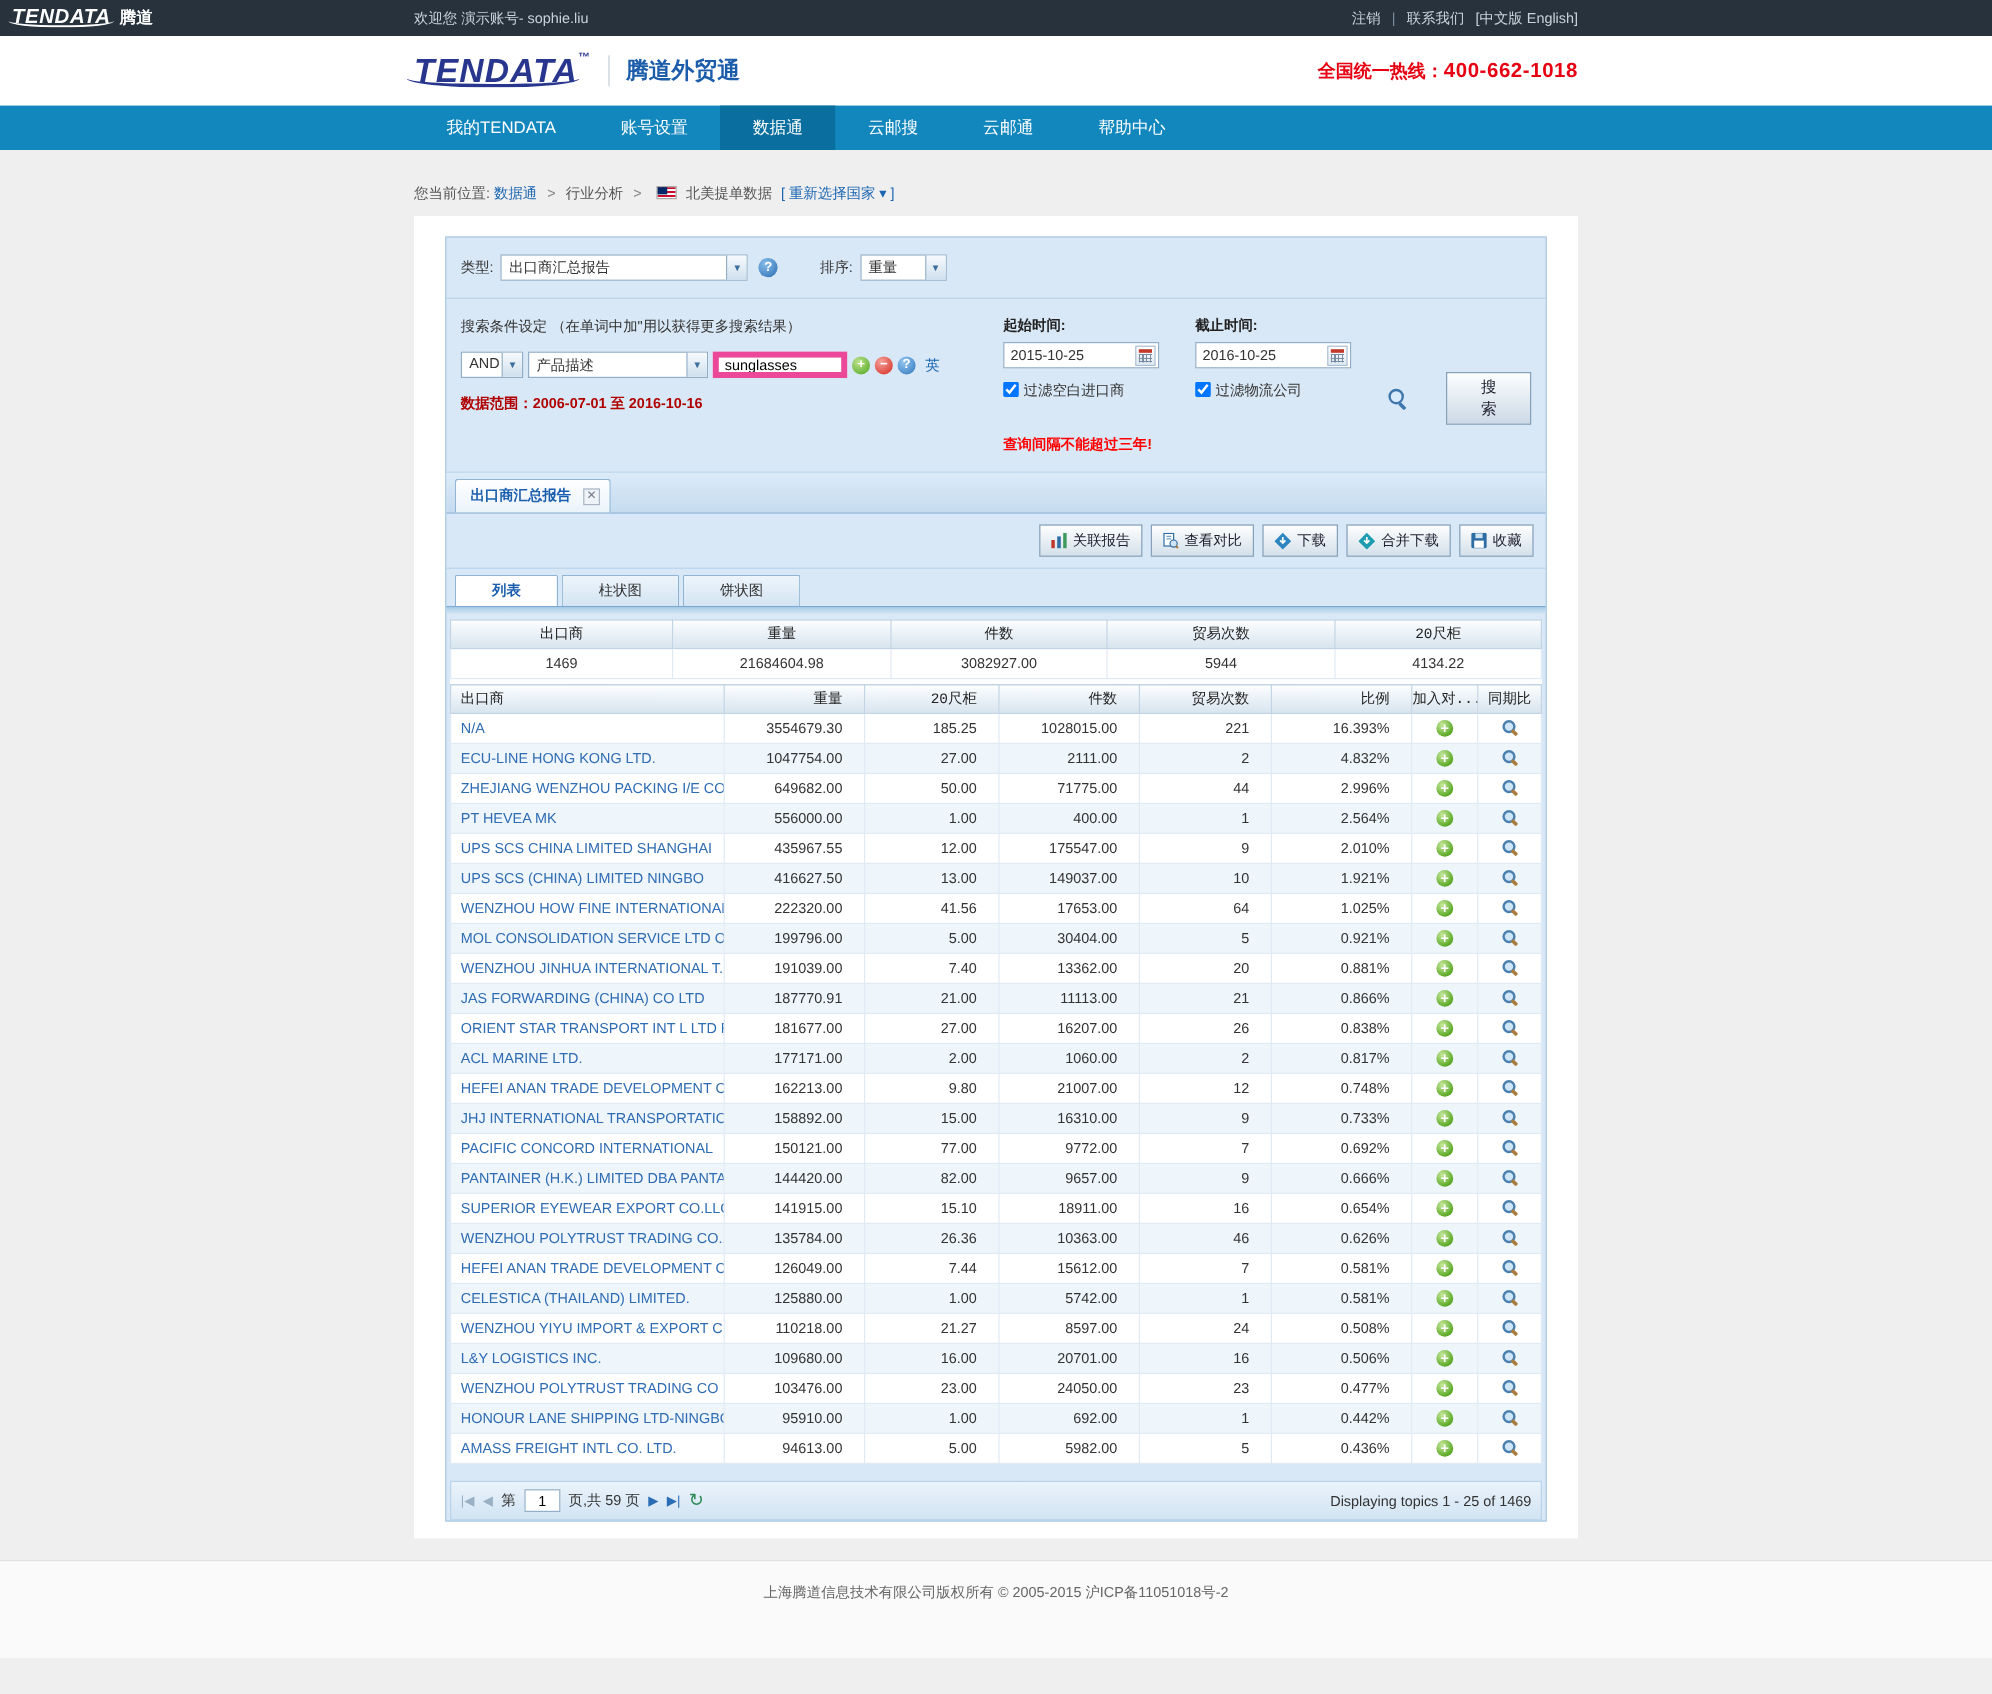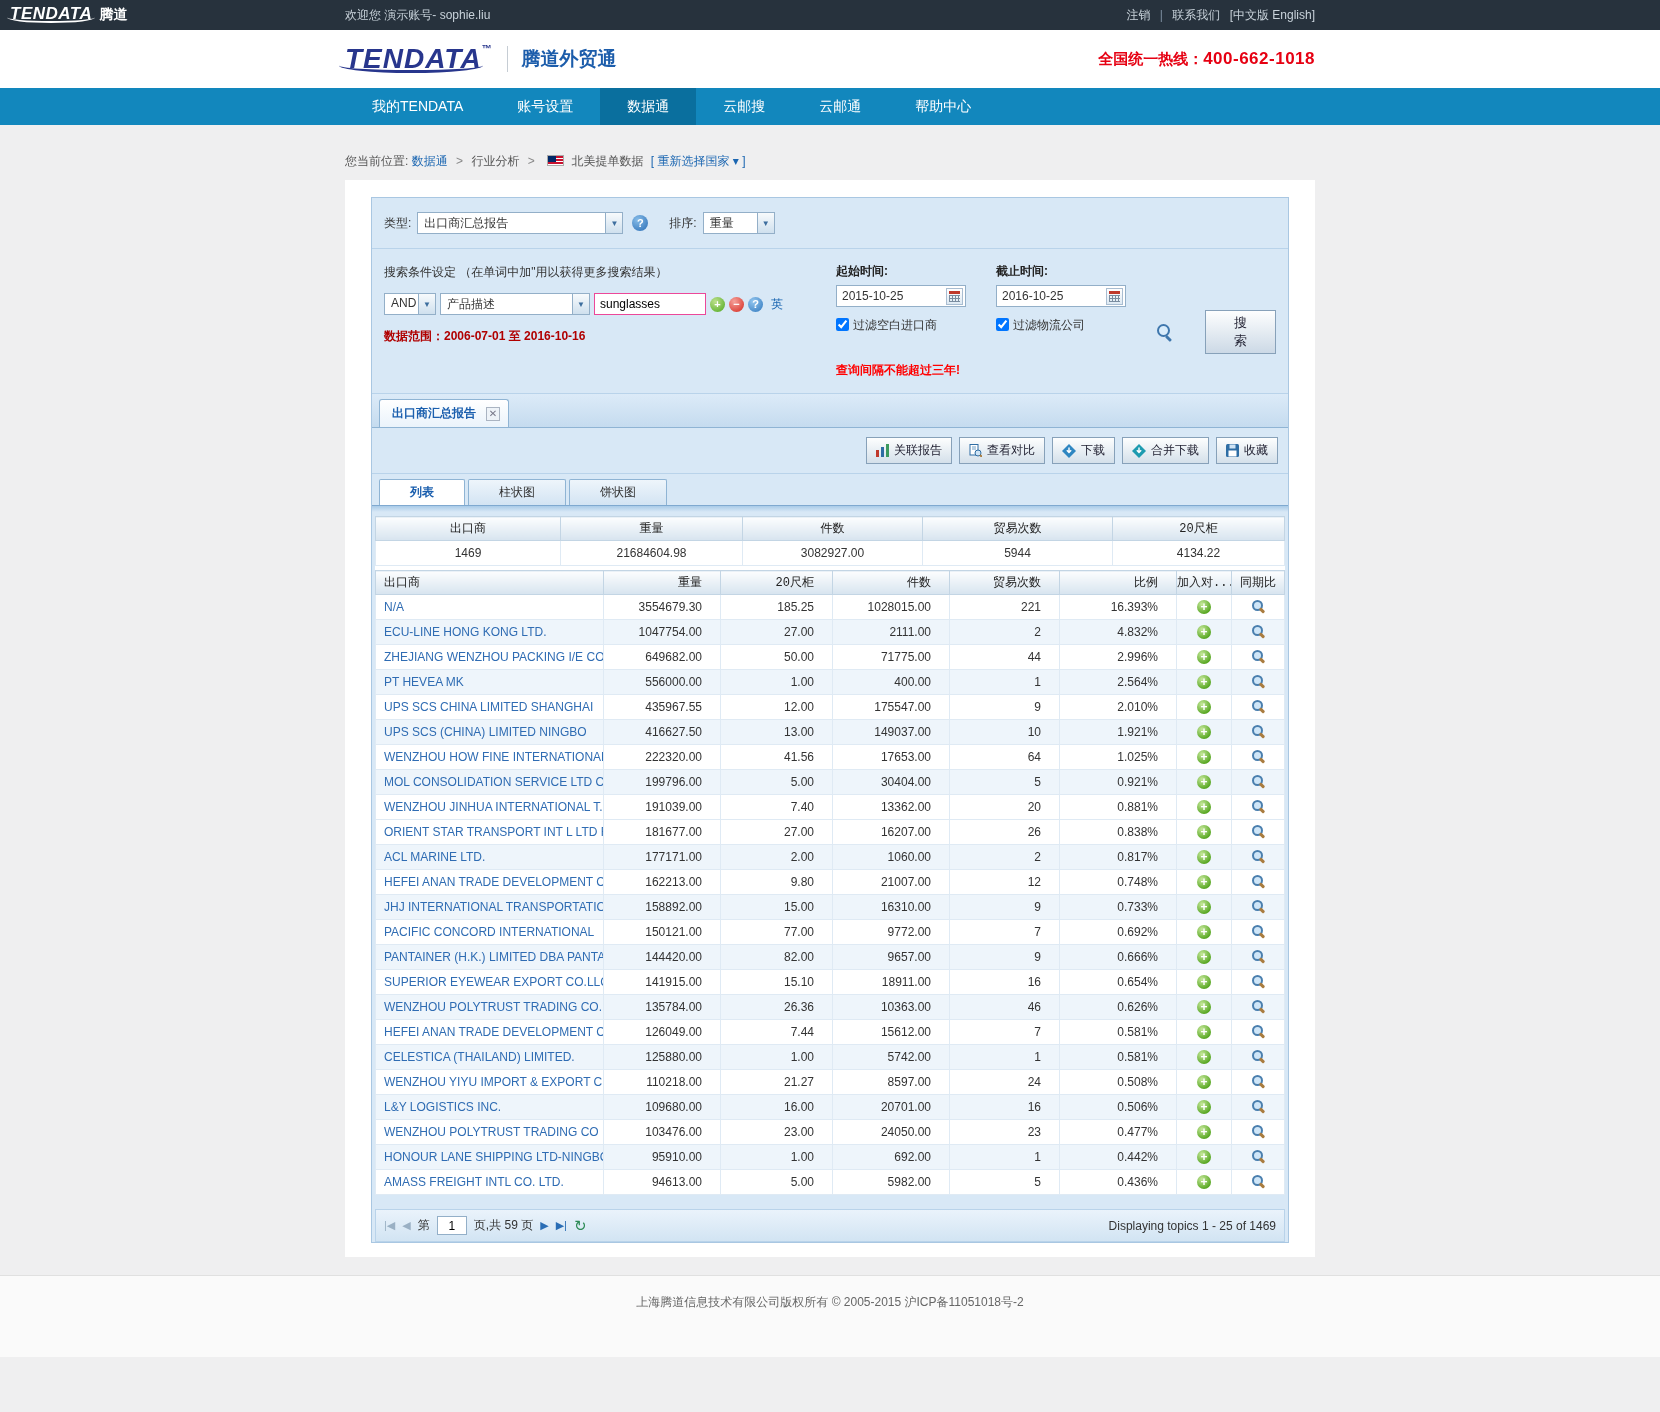--- a/index.html
+++ b/index.html
@@ -49,35 +49,35 @@
 
   
   .content-box { background:#fff; padding:17px 26px 14px; margin-bottom:18px; }
   .panel { background:#d8e8f6; border:1px solid #a9c7e2; }
 
   
   .combo { display:inline-flex; align-items:stretch; border:1px solid #93afc8; background:#fff; height:22px; vertical-align:middle; }
   .combo-text { padding:2px 6px 0; white-space:nowrap; overflow:hidden; }
   .combo-btn { width:17px; border-left:1px solid #93afc8; background:linear-gradient(#f7fafc,#cfe0ee);
       color:#3d6e9e; font-size:8px; display:flex; align-items:center; justify-content:center; cursor:pointer; }
-  .text-input { border:1px solid #ec4899; height:22px; padding:0 5px; font-size:12px; font-family:inherit; vertical-align:middle; }
+  .text-input { border:5px solid #ec4899; height:22px; padding:0 5px; font-size:12px; font-family:inherit; vertical-align:middle; }
 
   .help-icon { display:inline-block; width:16px; height:16px; border-radius:50%; margin:0 9px; vertical-align:middle;
       background:radial-gradient(circle at 35% 30%,#86bce8,#2a6db5); color:#fff; text-align:center; line-height:16px;
       font-size:11px; font-weight:bold; cursor:pointer; }
   .round-btn { display:inline-block; width:15px; height:15px; border-radius:50%; color:#fff; font-size:11px; font-weight:bold;
       line-height:15px; text-align:center; vertical-align:middle; margin-left:4px; cursor:pointer; }
   .round-green { background:radial-gradient(circle at 35% 30%,#bce08c,#4ea81e); }
   .round-red   { background:radial-gradient(circle at 35% 30%,#f5a19a,#d5281e); }
   .round-blue  { background:radial-gradient(circle at 35% 30%,#93c6ef,#2f77bd); }
 
   
   .filter-row { display:flex; align-items:center; padding:14px 12px; border-bottom:1px solid #b9d3ea; }
   .filter-label { margin-right:6px; }
-  .sort-group { margin-left:12px; }
+  .sort-group { margin-left:26px; }
 
   .search-section { display:flex; padding:12px 12px 14px; border-bottom:1px solid #b9d3ea; }
   .search-left { flex:1; }
   .search-title-line { margin:3px 0 12px; color:#333; }
   .combo-line { display:flex; align-items:center; }
   .en-link { color:#1b66b1; margin-left:8px; }
   .data-range { margin-top:13px; color:#b00000; font-weight:bold; }
   .date-col { width:160px; }
   .date-label { font-weight:bold; margin:2px 0 5px; color:#222; }
   .date-input { display:inline-flex; align-items:center; width:130px; height:22px; border:1px solid #93afc8; background:#fff; }
@@ -477,20 +477,30 @@
             <tr>
               <td class="name-cell"><a>WENZHOU JINHUA INTERNATIONAL T...</a></td>
               <td class="num">191039.00</td>
               <td class="num">7.40</td>
               <td class="num">13362.00</td>
               <td class="num">20</td>
               <td class="num">0.881%</td>
               <td class="icon-cell"><span class="add-icon">+</span></td>
               <td class="icon-cell"><span class="mag-icon"></span></td>
             </tr>
+            <tr class="alt">
+              <td class="name-cell"><a>JAS FORWARDING (CHINA) CO LTD</a></td>
+              <td class="num">187770.91</td>
+              <td class="num">21.00</td>
+              <td class="num">11113.00</td>
+              <td class="num">21</td>
+              <td class="num">0.866%</td>
+              <td class="icon-cell"><span class="add-icon">+</span></td>
+              <td class="icon-cell"><span class="mag-icon"></span></td>
+            </tr>
             <tr>
               <td class="name-cell"><a>ORIENT STAR TRANSPORT INT L LTD RM</a></td>
               <td class="num">181677.00</td>
               <td class="num">27.00</td>
               <td class="num">16207.00</td>
               <td class="num">26</td>
               <td class="num">0.838%</td>
               <td class="icon-cell"><span class="add-icon">+</span></td>
               <td class="icon-cell"><span class="mag-icon"></span></td>
             </tr>

